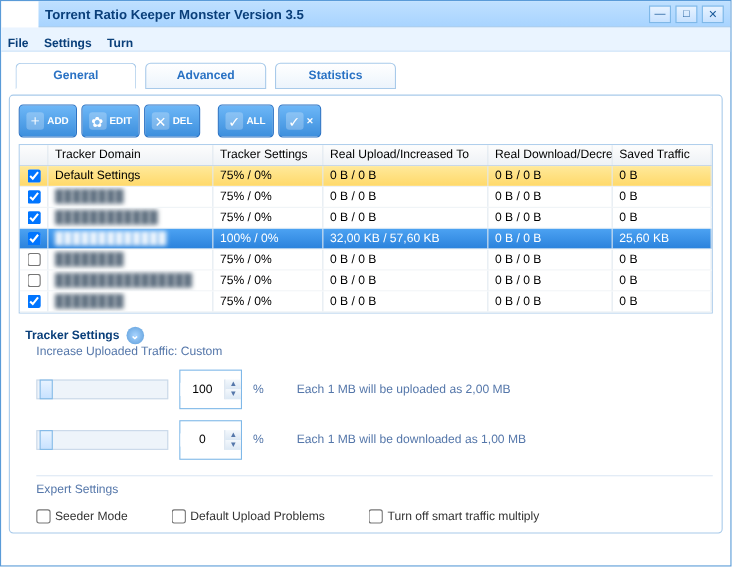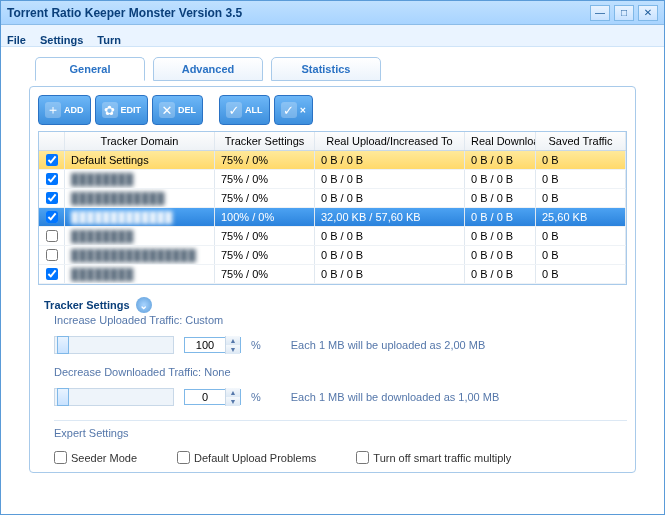--- a/index.html
+++ b/index.html
@@ -1,41 +1,41 @@
 <!DOCTYPE html>
 <html><head>
 <meta charset="utf-8">
 <style>
 * { box-sizing: border-box; margin: 0; padding: 0; font-family: Tahoma, Arial, sans-serif; font-size: 11px; }
 body { background: #fff; width: 665px; height: 515px; overflow: hidden; border: 1px solid #5a9bd8; }
 
-.titlebar { height: 24px; background: linear-gradient(#bfe0ff, #a8d4ff); display: flex; align-items: center; padding: 0 6px; border-bottom: 1px solid #8cbce8; }
+.titlebar { height: 24px; background: linear-gradient(#bfe0ff, #a8d4ff); display: flex; align-items: center; padding: 0 6px; border-bottom: 1px solid #8cbce8; margin-left: 34px; }
 .titlebar-text { color: #0a3f7a; font-weight: bold; font-size: 12px; flex: 1; }
 .win-btn { width: 20px; height: 16px; margin-left: 4px; background: linear-gradient(#e8f3ff,#c8e2ff); border: 1px solid #7fb8e8; display: flex; align-items: center; justify-content: center; color: #1a5a9a; font-size: 10px; cursor: pointer; }
 
 .menubar { height: 22px; background: #eaf4ff; display: flex; align-items: flex-end; padding: 0 6px; border-bottom: 1px solid #cfe4f8; }
 .menubar span { color: #0a3f7a; font-weight: bold; margin-right: 14px; cursor: pointer; }
 
-.content { padding: 10px 28px; }
+.content { padding: 10px 7px; }
 
 .tabs { display: flex; gap: 8px; margin-bottom: 6px; padding-left: 6px; }
 .tab { width: 110px; height: 24px; border: 1px solid #a8caea; border-radius: 5px 5px 0 0; display: flex; align-items: center; justify-content: center; color: #2a72c4; font-weight: bold; background: #fff; cursor: pointer; border-bottom: 1px solid #fff; }
 .tab.inactive { background: linear-gradient(#fff,#ecf4fc); border-bottom: 1px solid #a8caea; }
 
 .panel { border: 1px solid #a8caea; border-radius: 4px; padding: 8px; position: relative; top: -1px; }
 
 .toolbar { display: flex; gap: 4px; margin-bottom: 6px; }
 .tbtn { height: 30px; background: linear-gradient(#6db7f7,#3d8fdd); border: 1px solid #2a72c4; border-radius: 4px; color: #fff; display: flex; align-items: center; padding: 0 6px; cursor: pointer; gap: 3px; }
 .tbtn .ico { width: 16px; height: 16px; display: inline-flex; align-items: center; justify-content: center; font-size: 13px; background: rgba(255,255,255,0.25); border-radius: 3px; }
 .tbtn .lbl { font-size: 9px; font-weight: bold; }
 
 .section-label { color: #5577aa; margin-bottom: 2px; }
 
 .grid { border: 1px solid #a8caea; width: 100%; }
-.grid-head { display: flex; background: linear-gradient(#fdfdfd,#eef2f6); border-bottom: 1px solid #c8d8e8; text-align: center; }
+.grid-head { display: flex; background: linear-gradient(#fdfdfd,#eef2f6); border-bottom: 1px solid #c8d8e8; }
 .grid-head > div, .row > div { padding: 3px 6px; border-right: 1px solid #e0e8f0; overflow: hidden; white-space: nowrap; }
 .col-chk { width: 26px; flex: none; display:flex; align-items:center; justify-content:center; }
 .col-dom { width: 150px; flex: none; }
 .col-set { width: 100px; flex: none; }
 .col-up  { width: 150px; flex: none; }
 .col-dn  { flex: 1; }
 .col-sv  { width: 90px; flex: none; }
 .row { display: flex; border-bottom: 1px solid #eef2f6; background:#fff; }
 .row.highlight { background: linear-gradient(#ffe99a,#ffd96a); }
 .row.selected { background: linear-gradient(#4ca2f2,#2a82dc); color: #fff; }
@@ -43,21 +43,21 @@
 .blur { color: transparent; text-shadow: 0 0 4px rgba(60,80,100,0.8); }
 .row.selected .blur { text-shadow: 0 0 4px rgba(255,255,255,0.9); }
 
 .settings-block { margin-top: 12px; padding-left: 6px; }
 .settings-title { color: #0a3f7a; font-weight: bold; font-size: 12px; display:flex; align-items:center; gap:6px; }
 .chev { width:16px; height:16px; border-radius:50%; background: radial-gradient(#a8d4ff,#5a9bd8); display:inline-flex; align-items:center; justify-content:center; color:#fff; font-size:10px; }
 
 .field-row { display:flex; align-items:center; gap:10px; margin-top:10px; color:#5577aa; margin-left:10px; }
 .slider { width:120px; height:18px; background:#eef4fa; border:1px solid #c8d8e8; position:relative; }
 .slider .thumb { position:absolute; top:-1px; width:12px; height:18px; background:linear-gradient(#e8f3ff,#c8e2ff); border:1px solid #7fb8e8; }
-.spinner { display:flex; align-items:center; border:1px solid #7fb8e8; background:#fff; height:16px; }
+.spinner { display:flex; align-items:center; border:1px solid #7fb8e8; background:#fff; height:36px; }
 .spinner input { width:40px; border:none; text-align:center; font-size:11px; outline:none; }
 .spin-btns { display:flex; flex-direction:column; border-left:1px solid #c8d8e8; }
 .spin-btns div { width:14px; height:9px; font-size:7px; display:flex; align-items:center; justify-content:center; background:linear-gradient(#f4f8fc,#dce8f4); cursor:pointer; }
 .info-text { color:#5577aa; }
 
 .expert { margin-top:14px; border-top:1px solid #dce8f4; padding-top:6px; margin-left:10px; }
 .expert-row { display:flex; gap:40px; margin-top:12px; color:#333; align-items:center; }
 .expert-row label { display:flex; align-items:center; gap:4px; }
 </style>
 </head>
@@ -207,21 +207,20 @@
           <input value="100" style="">
           <div class="spin-btns">
               <div>▲</div>
               <div>▼</div>
             </div>
         </div>
         <span>%</span>
         <span class="info-text" style="margin-left:20px">Each 1 MB will be uploaded as 2,00 MB</span>
       </div>
 
-      <div class="info-text" style="margin-top:12px; margin-left:10px;">Decrease Downloaded Traffic: None</div>
       <div class="field-row">
         <div class="slider">
             <div class="thumb" style="left:2px"></div>
           </div>
         <div class="spinner">
           <input value="0" style="">
           <div class="spin-btns">
               <div>▲</div>
               <div>▼</div>
             </div>

